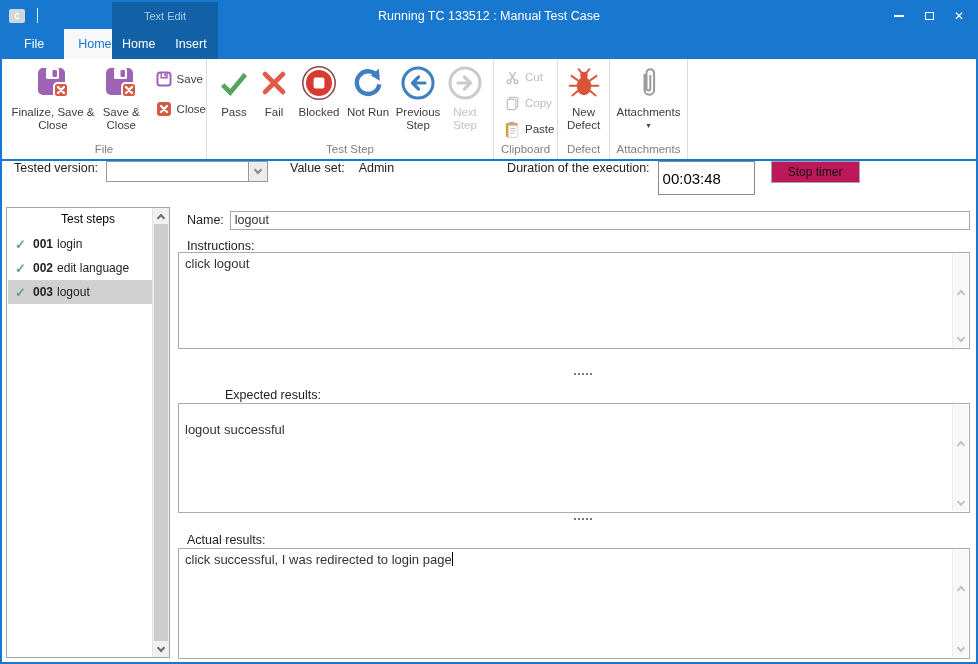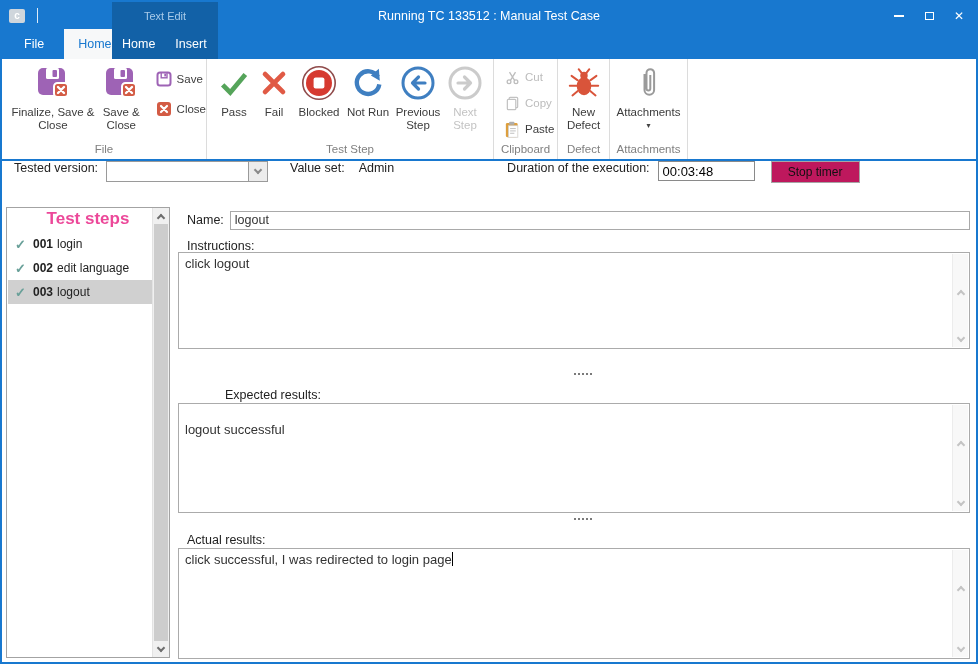--- a/index.html
+++ b/index.html
@@ -50,29 +50,29 @@
   .lbl-tv{margin-left:12px;width:92px;}
   .combo{width:162px;height:21px;border:1px solid #9a9a9a;display:flex;background:#fff;}
   .combo input{flex:1;border:0;outline:none;min-width:0;font-size:12px;padding:0 3px;}
   .combo-btn{width:19px;border-left:1px solid #9a9a9a;background:#ececec;display:flex;align-items:center;justify-content:center;}
   .chev{display:block;width:6px;height:6px;border-left:2px solid currentColor;border-top:2px solid currentColor;}
   .chev.down{transform:rotate(225deg);margin-top:-3px;}
   .chev.up{transform:rotate(45deg);margin-top:3px;}
   .lbl-vs{margin-left:22px;}
   .val-vs{margin-left:14px;}
   .lbl-dur{margin-left:113px;}
-  .dur-input{margin-left:8px;width:97px;height:20px;border:1px solid #8a8a8a;font-size:13px;padding:2px 4px;}
+  .dur-input{margin-left:8px;width:97px;height:20px;border:1px solid #8a8a8a;font-size:15px;padding:16px 4px;}
   .stop-btn{margin-left:16px;width:89px;height:22px;background:#be185d;border:1px solid #a6a6a6;font-size:12px;
             display:flex;align-items:center;justify-content:center;color:#111;}
 
   
   .main{position:relative;height:458px;background:#fff;}
 
   .steps-panel{position:absolute;left:4px;top:1px;bottom:6px;width:164px;border:1px solid #a3a3a3;background:#fff;}
-  .steps-header{height:22px;display:flex;align-items:center;justify-content:center;font-size:17px;font-weight:bold;color:#ec4899;}
+  .steps-header{height:22px;display:flex;align-items:center;justify-content:center;font-size:12px;font-weight:normal;color:#000000;}
   .steps-list{position:absolute;left:1px;right:17px;top:24px;bottom:1px;}
   .step-item{height:24px;display:flex;align-items:center;padding-left:7px;font-size:12px;color:#222;}
   .step-item.selected{background:#d0d0d0;}
   .step-check{color:#69a099;font-weight:bold;font-size:13px;width:18px;}
   .step-num{font-weight:bold;margin-right:4px;}
   .steps-scroll{position:absolute;right:0;top:0;bottom:0;width:17px;background:#f0f0f0;border-left:1px solid #e3e3e3;}
   .scroll-arrow{height:16px;display:flex;align-items:center;justify-content:center;color:#6e6e6e;}
   .scroll-arrow.bottom{position:absolute;bottom:0;left:0;right:0;}
   .steps-thumb{position:absolute;left:1px;right:1px;top:16px;bottom:16px;background:#cdcdcd;}
 

